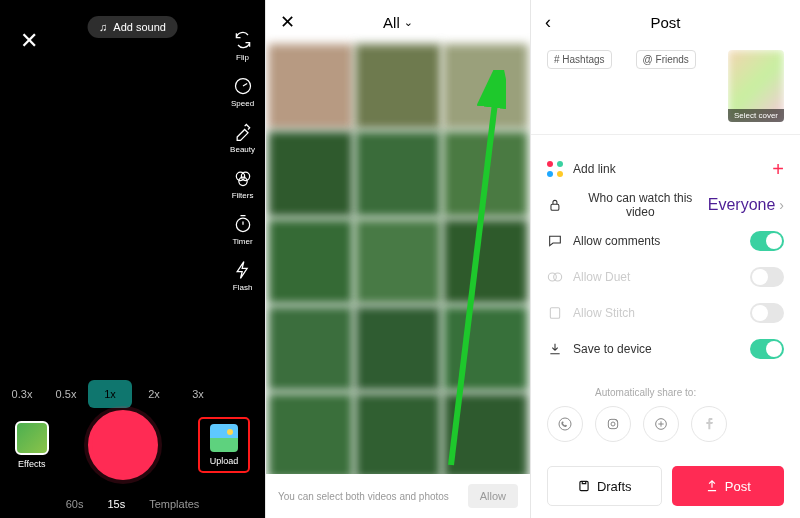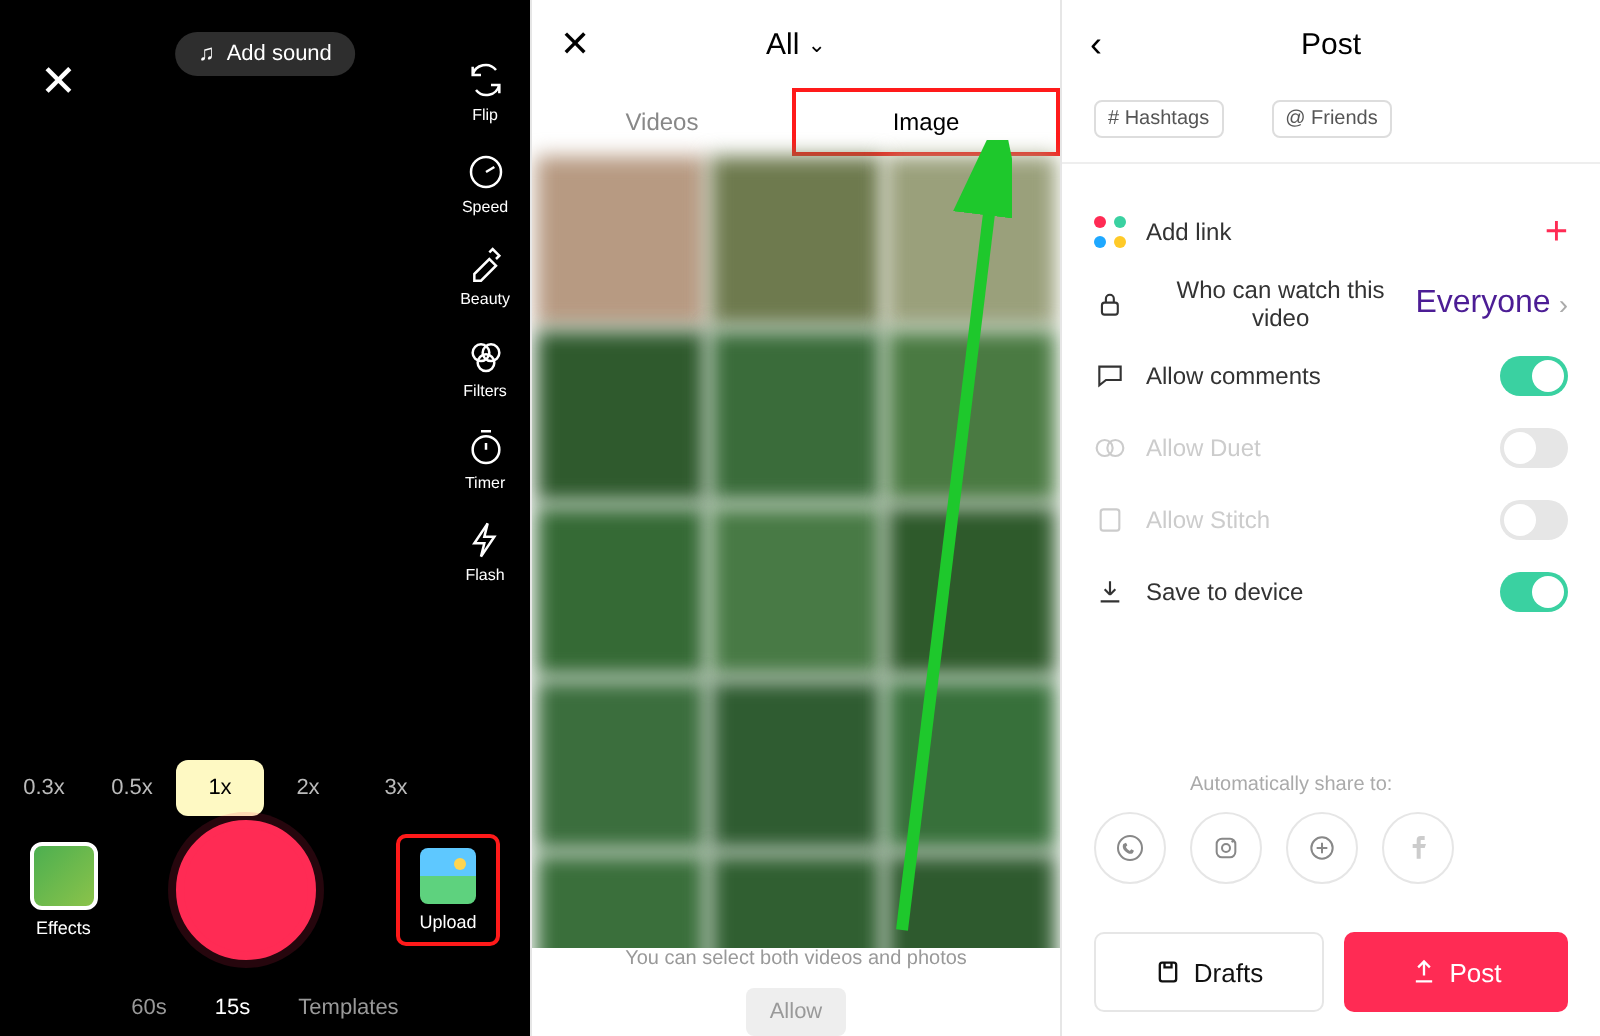--- a/index.html
+++ b/index.html
@@ -9,40 +9,40 @@
 .p2{width:266px;background:#fff;border-left:1px solid #e6e6e6;border-right:1px solid #e6e6e6;}
 .p3{width:269px;background:#fff;}
 
 .p1 .close{position:absolute;top:28px;left:20px;font-size:22px;}
 .p1 .addsound{position:absolute;top:16px;left:50%;transform:translateX(-50%);background:#2e2e2e;border-radius:16px;padding:5px 12px;font-size:11px;display:flex;align-items:center;gap:6px;}
 .p1 .sidebar{position:absolute;top:30px;right:10px;display:flex;flex-direction:column;gap:14px;}
 .sideitem{display:flex;flex-direction:column;align-items:center;gap:3px;font-size:8px;color:#fff;}
 .sideitem svg{width:20px;height:20px;fill:none;stroke:#fff;stroke-width:1.5;}
 .p1 .zooms{position:absolute;bottom:110px;left:0;right:0;display:flex;gap:0;}
 .zoom{width:44px;height:28px;display:flex;align-items:center;justify-content:center;font-size:11px;color:#bbb;border-radius:6px;}
-.zoom.sel{background:#fef9c3;color:#000;}
+.zoom.sel{background:#0f766e;color:#000;}
 .p1 .bottomrow{position:absolute;bottom:38px;left:0;right:0;display:flex;align-items:center;justify-content:space-around;gap:10px;}
 .effects{display:flex;flex-direction:column;align-items:center;gap:4px;font-size:9px;}
 .effects .thumb{width:30px;height:30px;border-radius:6px;background:linear-gradient(135deg,#4caf50,#8bc34a);border:2px solid #fff;}
 .record{width:62px;height:62px;border-radius:50%;background:#ff2b54;border:4px solid #ff2b54;box-shadow:0 0 0 4px rgba(255,43,84,.15);} 
 .upload{display:flex;flex-direction:column;align-items:center;gap:4px;font-size:9px;border:2px solid #ff1a1a;border-radius:5px;padding:5px 10px;}
 .upload .thumb{width:28px;height:28px;border-radius:4px;background:linear-gradient(180deg,#5ec8ff 50%,#5ed27e 50%);position:relative;}
 .upload .thumb::after{content:"";position:absolute;top:5px;right:5px;width:6px;height:6px;border-radius:50%;background:#ffd54f;}
 .p1 .modes{position:absolute;bottom:8px;left:0;right:0;display:flex;justify-content:center;gap:24px;font-size:11px;color:#999;}
 .modes .sel{color:#fff;}
 
 .p2 .hdr{height:44px;display:flex;align-items:center;justify-content:center;position:relative;}
 .p2 .hdr .close{position:absolute;left:14px;font-size:18px;color:#000;}
 .p2 .hdr .title{font-size:15px;color:#000;display:flex;align-items:center;gap:4px;}
 .p2 .tabs{height:34px;display:flex;}
 .p2 .tab{flex:1;display:flex;align-items:center;justify-content:center;font-size:12px;color:#888;border-bottom:1px solid transparent;}
 .p2 .tab.sel{color:#000;border:2px solid #ff1a1a;box-sizing:border-box;}
 .p2 .grid{display:grid;grid-template-columns:repeat(3,1fr);gap:2px;padding:0 2px;}
 .cell{aspect-ratio:1/1;filter:blur(5px);} 
-.p2 .footer{position:absolute;bottom:0;left:0;right:0;height:44px;display:flex;align-items:center;justify-content:space-between;padding:0 12px;background:#fff;font-size:10px;color:#999;flex-direction:column;}
+.p2 .footer{position:absolute;bottom:0;left:0;right:0;height:44px;display:flex;align-items:center;justify-content:space-between;padding:0 12px;background:#fff;font-size:10px;color:#999;}
 .p2 .next{background:#eee;border-radius:4px;padding:6px 12px;color:#999;font-size:11px;}
 .arrow{position:absolute;left:180px;top:70px;width:60px;height:400px;pointer-events:none;}
 
 .p3 .hdr{height:44px;display:flex;align-items:center;justify-content:center;position:relative;}
 .p3 .hdr .back{position:absolute;left:14px;font-size:18px;color:#000;}
 .p3 .hdr .title{font-size:15px;color:#000;}
 .p3 .content{padding:0 16px;}
 .p3 .desc{display:flex;gap:10px;margin-top:6px;}
 .p3 .descleft{flex:1;}
 .p3 .descin{font-size:12px;color:#aaa;height:30px;}
@@ -158,24 +158,20 @@
   </div>
 
   <div class="panel p2">
     <div class="hdr">
       <div class="close">✕</div>
       <div class="title">
         <span>All</span>
         <span style="font-size:11px;">⌄</span>
       </div>
     </div>
-    <div class="tabs">
-      <div class="tab">Videos</div>
-      <div class="tab sel">Image</div>
-    </div>
     <div class="grid" id="grid">
         <div class="cell" style="background: rgb(183, 154, 130);"></div>
         <div class="cell" style="background: rgb(110, 122, 78);"></div>
         <div class="cell" style="background: rgb(154, 160, 123);"></div>
         <div class="cell" style="background: rgb(47, 90, 45);"></div>
         <div class="cell" style="background: rgb(58, 108, 58);"></div>
         <div class="cell" style="background: rgb(74, 122, 66);"></div>
         <div class="cell" style="background: rgb(53, 106, 53);"></div>
         <div class="cell" style="background: rgb(72, 122, 69);"></div>
         <div class="cell" style="background: rgb(46, 90, 43);"></div>
@@ -209,20 +205,24 @@
       <div class="title">Post</div>
     </div>
     <div class="content">
       <div class="desc">
         <div class="descleft">
           <div class="chips">
             <div class="chip"># Hashtags</div>
             <div class="chip">@ Friends</div>
           </div>
         </div>
+        <div class="coverwrap">
+          <div class="blurimg"></div>
+          <div class="lbl">Select cover</div>
+        </div>
       </div>
       <div class="divider"></div>
       <div class="opts">
         <div class="optrow">
           <div class="optleft">
               <div class="dotsicon">
                 <span></span>
                 <span></span>
                 <span></span>
                 <span></span>

